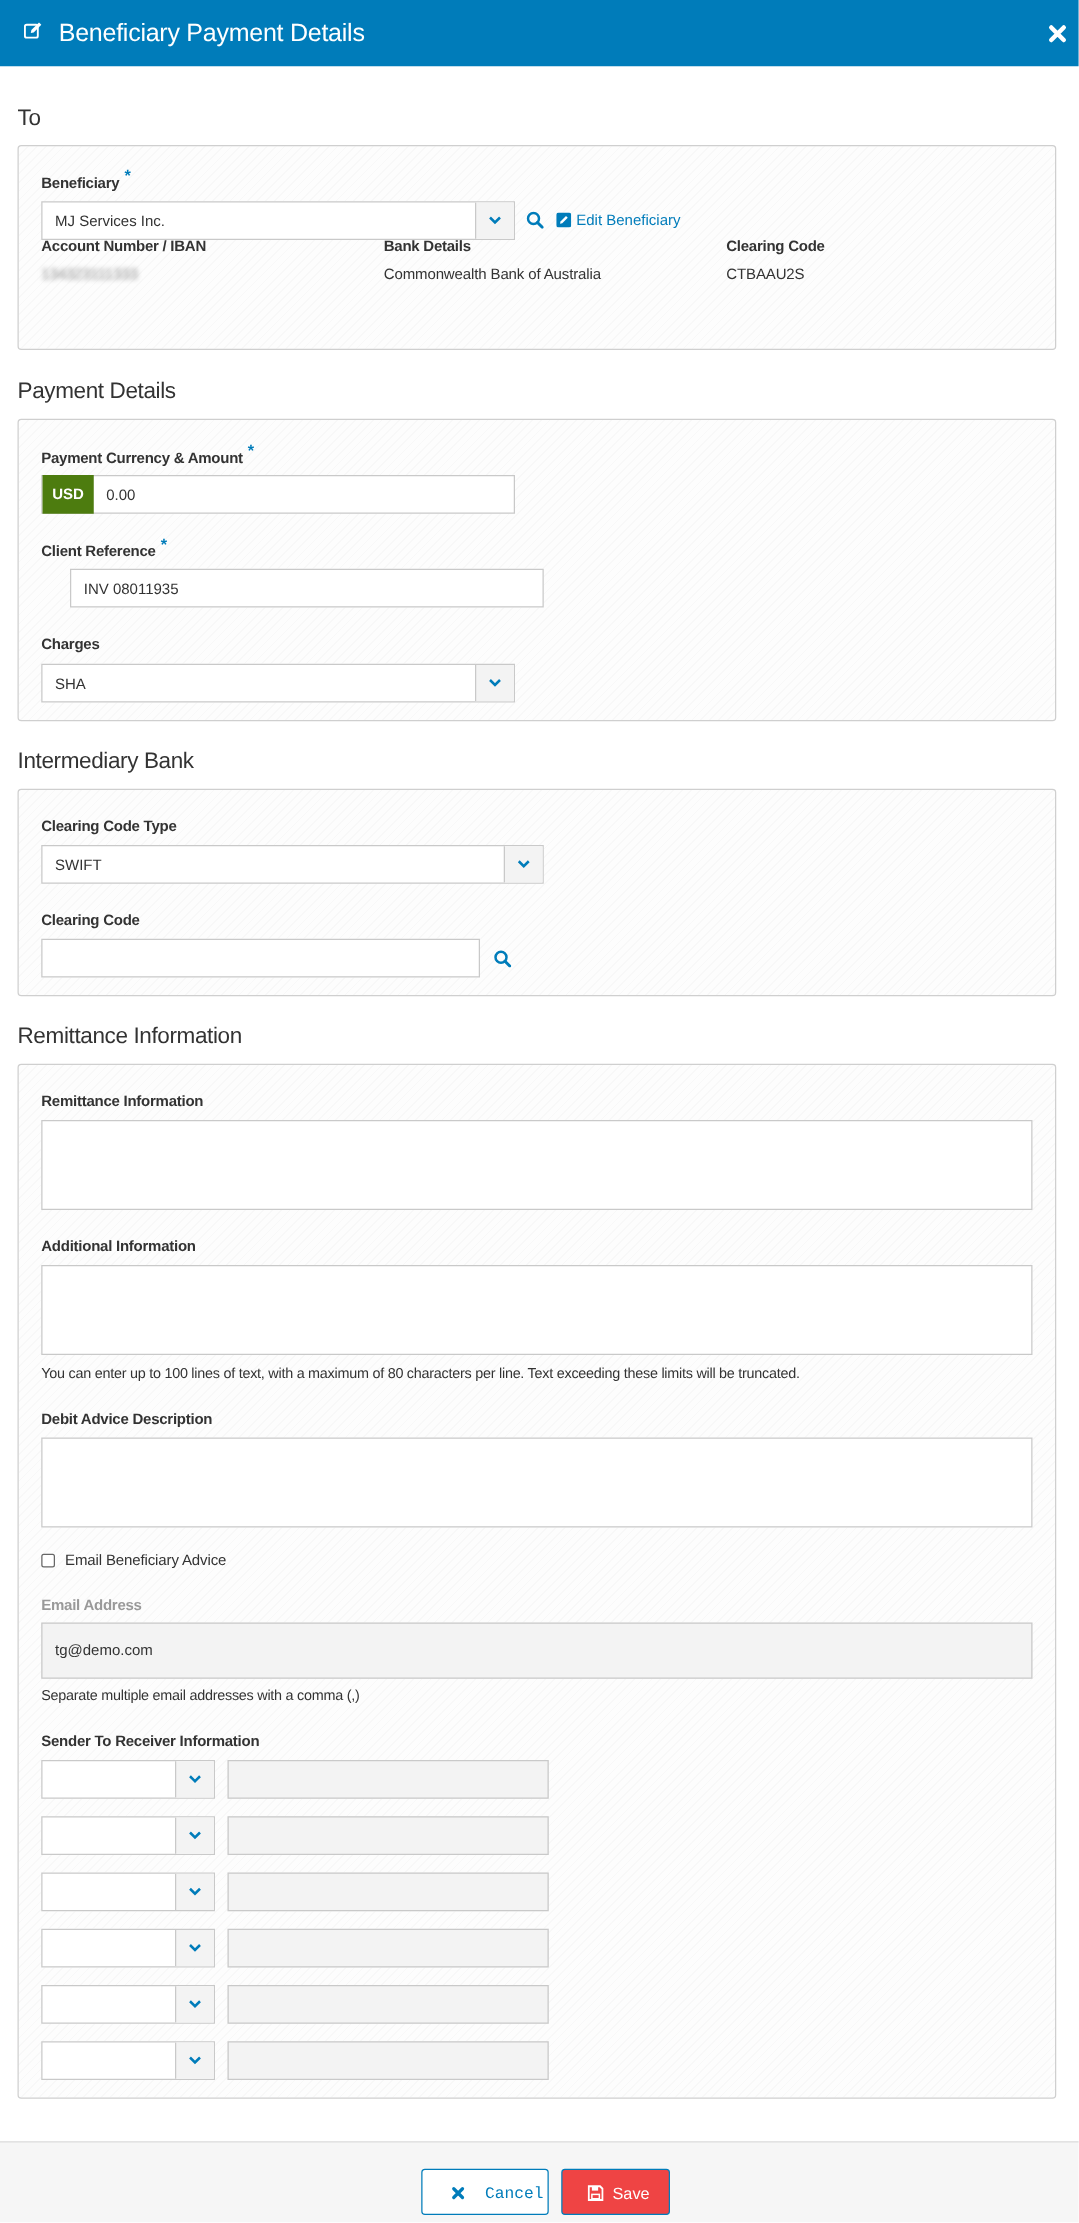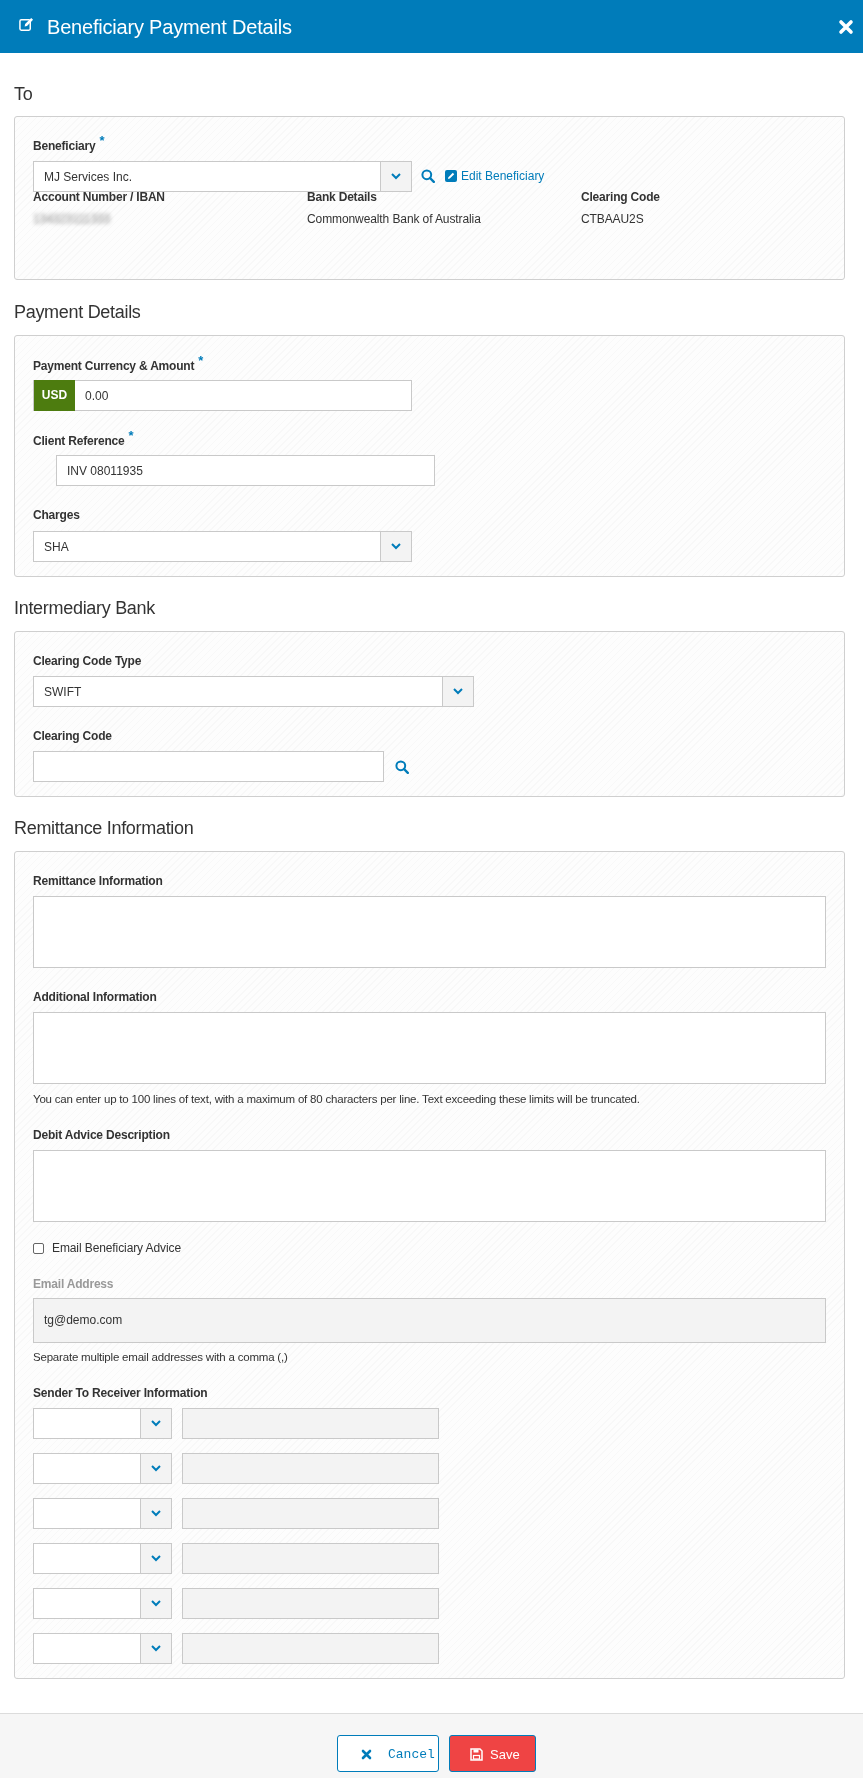--- a/index.html
+++ b/index.html
@@ -118,21 +118,21 @@
       <svg width="10" height="7" viewBox="0 0 10 7">
           <path d="M1 1 L5 5 L9 1" stroke="#007cba" stroke-width="2" fill="none"></path>
         </svg>
     </div>
   </div>
 </div>
 
 <div class="section-title" style="top:598px;">Intermediary Bank</div>
 <div class="panel" style="top:631px; height:166px;">
   <div class="lbl" style="left:18px; top:22px;">Clearing Code Type</div>
-  <div class="field" style="left:18px; top:44px; width:441px;">
+  <div class="field" style="left:18px; top:44px; width:402px;">
     <span class="val">SWIFT</span>
     <div class="select-btn">
       <svg width="10" height="7" viewBox="0 0 10 7">
           <path d="M1 1 L5 5 L9 1" stroke="#007cba" stroke-width="2" fill="none"></path>
         </svg>
     </div>
   </div>
 
   <div class="lbl" style="left:18px; top:97px;">Clearing Code</div>
   <div class="field" style="left:18px; top:119px; width:351px;">

